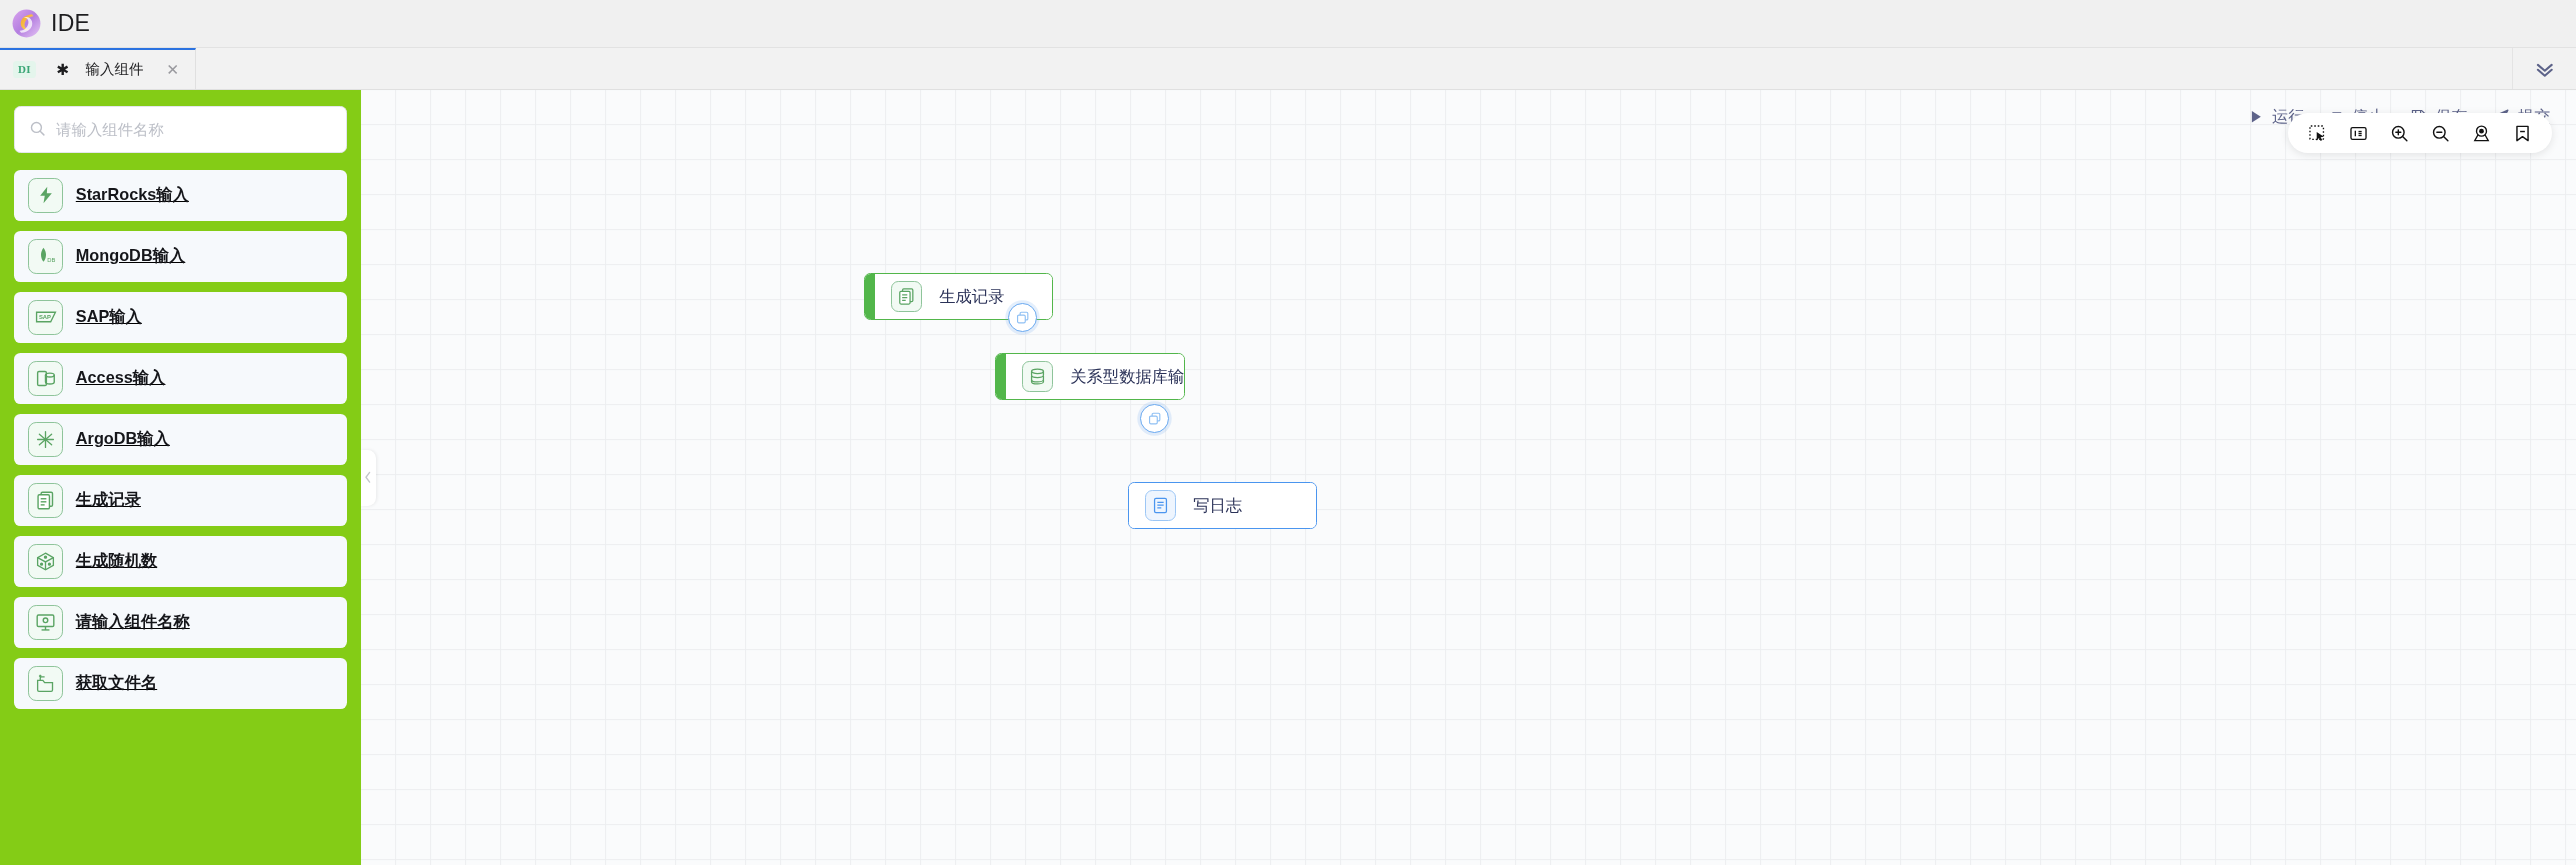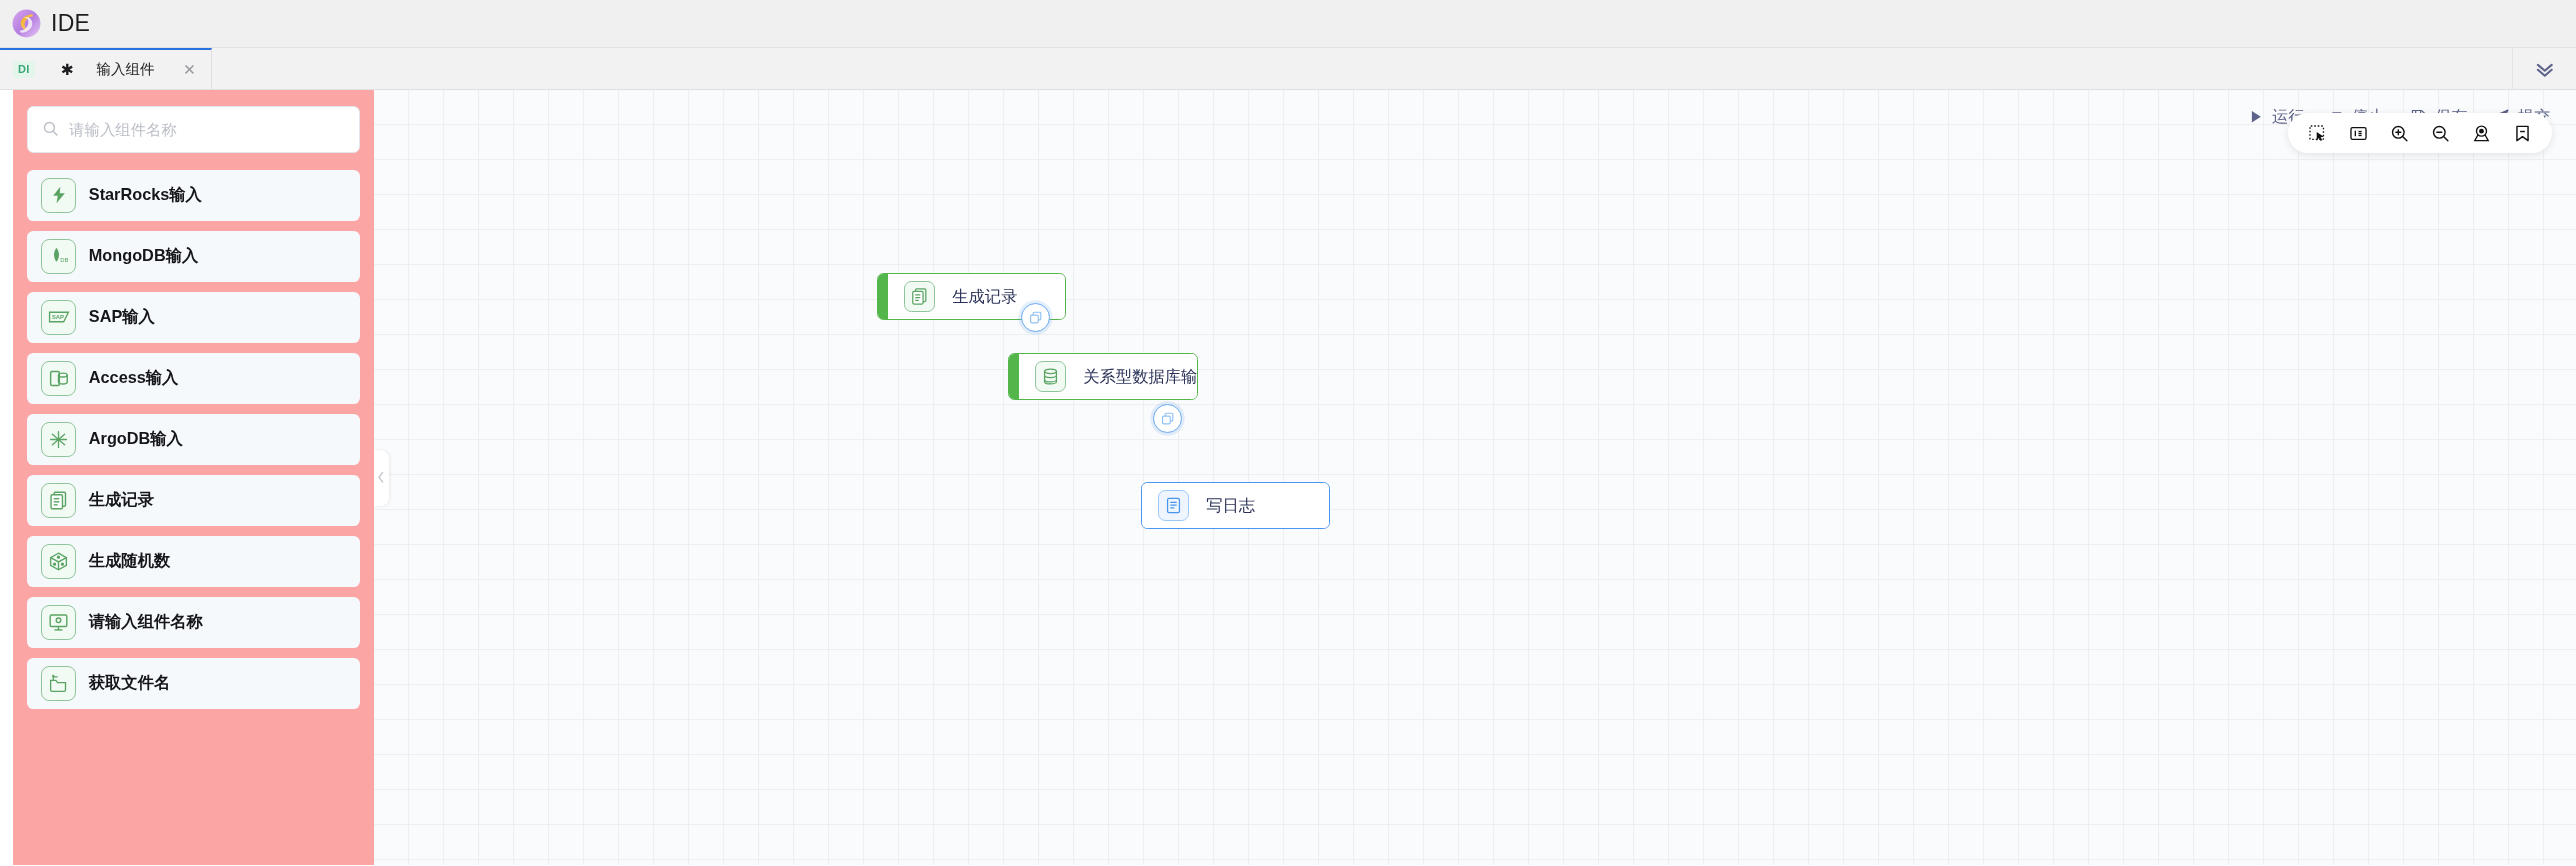--- a/index.html
+++ b/index.html
@@ -32,26 +32,27 @@
     height: 42px;
     background: #f2f2f2;
     display: flex;
     align-items: stretch;
     border-bottom: 0.9px solid #e0e0e0;
     position: relative;
   }
   .tab {
     display: flex;
     align-items: center;
-    gap: 26px;
+    gap: 20px;
     padding: 0 15.4px 0 12.7px;
     background: #f2f2f2;
     border-top: 2.7px solid #2b72e0;
     border-right: 0.9px solid #e0e0e0;
     cursor: default;
+    font-family: Liberation Serif, serif;
   }
   .tab-badge {
     font-size: 11px;
     color: #3aa676;
     background: #e4f5ec;
     border-radius: 3.6px;
     padding: 2.7px 5.4px;
     line-height: 1;
     font-weight: 600;
     letter-spacing: 0.3px;
@@ -72,26 +73,25 @@
   #body-wrap {
     display: flex;
     height: calc(867px - 50px - 42px);
     position: relative;
   }
 
   
   #sidebar {
     width: 361px;
     flex: none;
-    background: #fca5a5;
+    background: #84cc16;
     padding: 16.3px 13.6px 0 13.6px;
     overflow: hidden;
     position: relative;
     z-index: 5;
-    margin-left: 13px;
   }
   #search-box {
     height: 47px;
     border: 0.9px solid #e3e6ec;
     border-radius: 6.4px;
     display: flex;
     align-items: center;
     gap: 10px;
     padding: 0 14.5px;
     background: #fff;
@@ -110,20 +110,21 @@
   .comp-item {
     height: 51px;
     background: #f6f9fc;
     border-radius: 6.4px;
     display: flex;
     align-items: center;
     gap: 12.7px;
     padding: 0 14.5px;
     margin-bottom: 10px;
     cursor: pointer;
+    text-decoration: underline;
   }
   .comp-icon {
     width: 35px; height: 35px; flex: none;
     border: 1.5px solid #8ec49a;
     border-radius: 8.2px;
     background: #f2faf4;
     display: flex; align-items: center; justify-content: center;
   }
   .comp-label {
     font-size: 16.3px;

